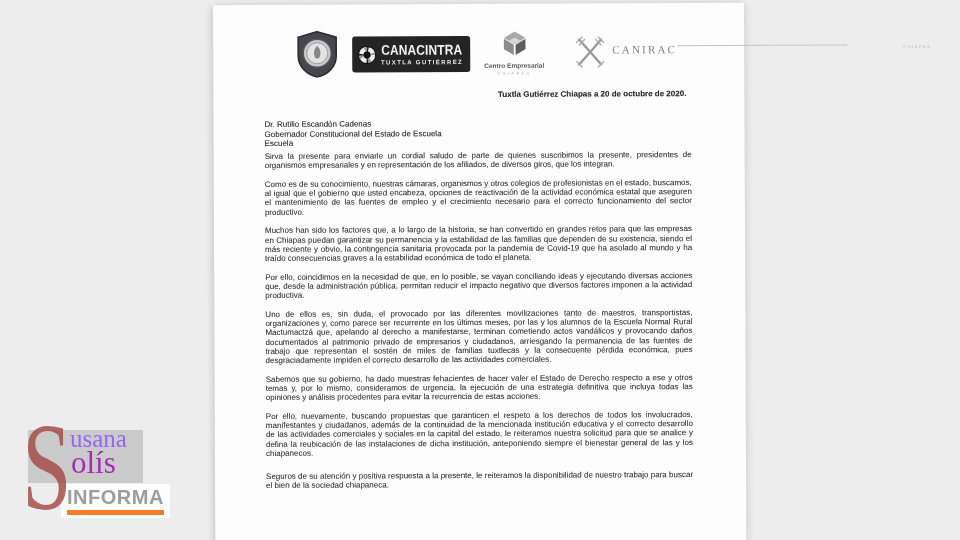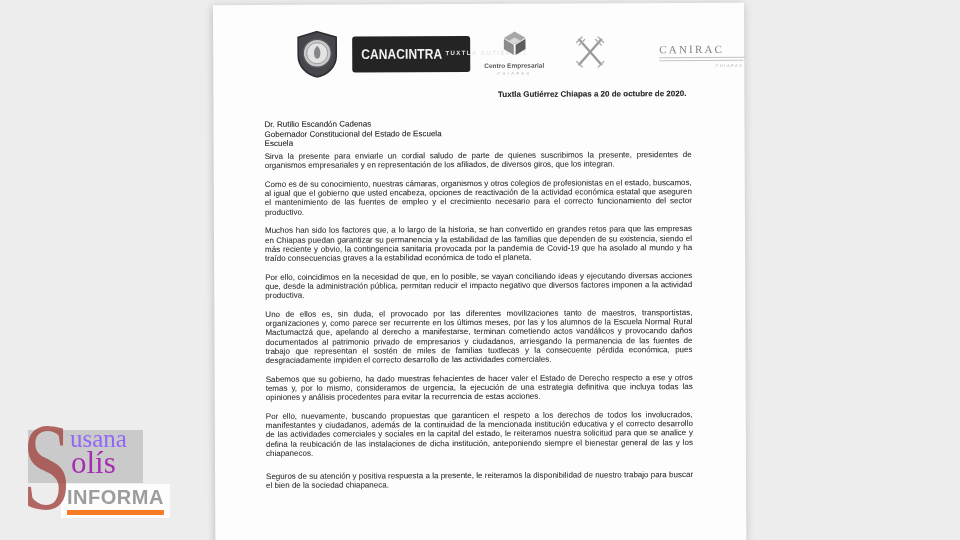--- a/index.html
+++ b/index.html
@@ -16,30 +16,30 @@
     transform:rotate(-0.25deg); transform-origin:50% 0;
     box-shadow:0 2px 10px rgba(0,0,0,0.16), -2px 0 6px rgba(0,0,0,0.05);
   }
   
   .logo-shield { position:absolute; left:82px; top:26px; width:44px; height:47px; }
   .logo-canacintra {
     position:absolute; left:139px; top:32px; width:118px; height:36px;
     background:#242424; border-radius:3px; display:flex; align-items:center;
     padding:3px 5px; gap:4px;
   }
-  .cana-text { display:flex; flex-direction:row; line-height:1; margin-top:1px; }
+  .cana-text { display:flex; flex-direction:column; line-height:1; margin-top:1px; }
   .cana-line1 { color:#f2f2f2; font-weight:bold; font-size:12.5px; letter-spacing:0.1px;
                 transform:scale(0.96,1.12); transform-origin:left center; white-space:nowrap; }
   .cana-line2 { color:#e8e8e8; font-weight:bold; font-size:6px; letter-spacing:1.4px;
                 margin-top:2px; white-space:nowrap; }
   .logo-centro { position:absolute; left:268px; top:26px; width:66px; text-align:center; }
   .centro-name { font-size:6.5px; font-weight:bold; color:#5a5a5a; margin-top:2px; white-space:nowrap; }
   .centro-sub  { font-size:4px; letter-spacing:2.4px; color:#b0b0b0; margin-top:1.5px; }
   .logo-canirac { position:absolute; left:360px; top:30px; display:flex; gap:5px; }
-  .canirac-col { display:flex; flex-direction:column; margin-top:10px;margin-left:47px; }
+  .canirac-col { display:flex; flex-direction:row; margin-top:10px; }
   .canirac-name { font-family:"Liberation Serif", serif; font-size:11px; color:#838383;
                   letter-spacing:2.2px; white-space:nowrap; }
   .canirac-rule { border-top:0.8px solid #c2c2c2; margin-top:2px; width:86px; }
   .canirac-bar  { height:1.6px; background:#c6c6c6; width:84px; margin-top:1.5px; }
   .canirac-sub  { font-size:4px; letter-spacing:1.5px; color:#b3b3b3; margin-top:1.5px; text-align:right; width:84px; }
   
   .dateline {
     position:absolute; left:51px; top:86px; width:422px; text-align:right;
     font-size:8px; font-weight:bold; color:#2f2f2f;
     text-shadow:0 0 0.4px rgba(50,50,50,0.45);

